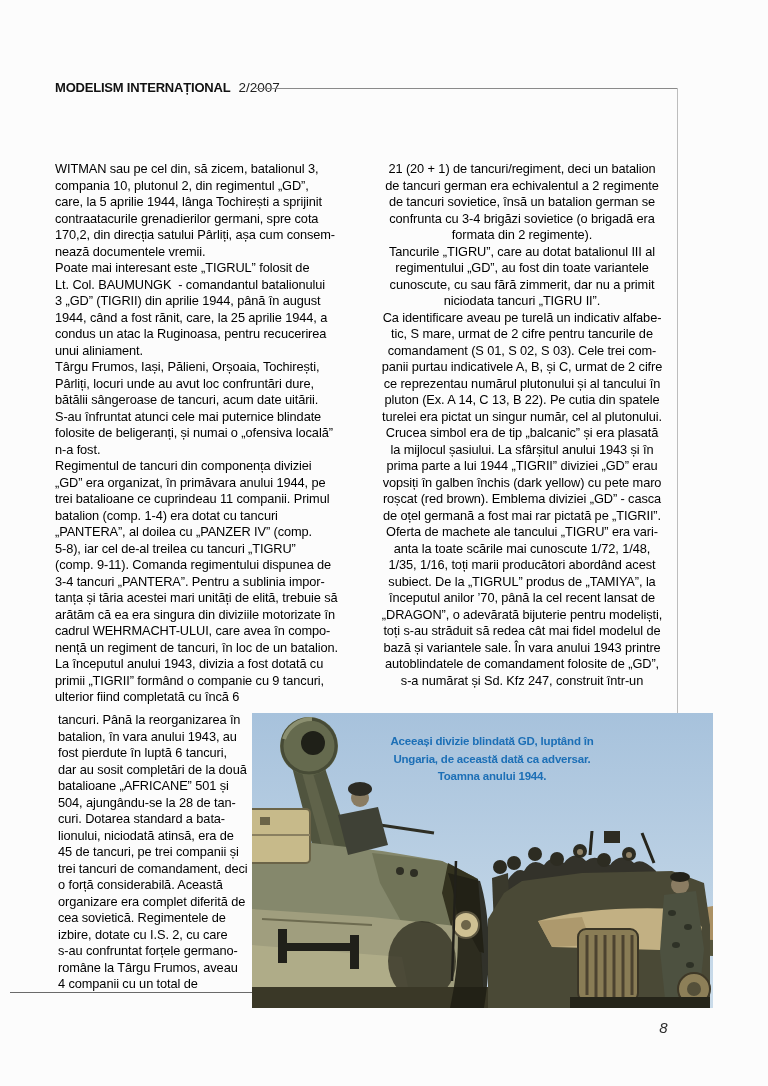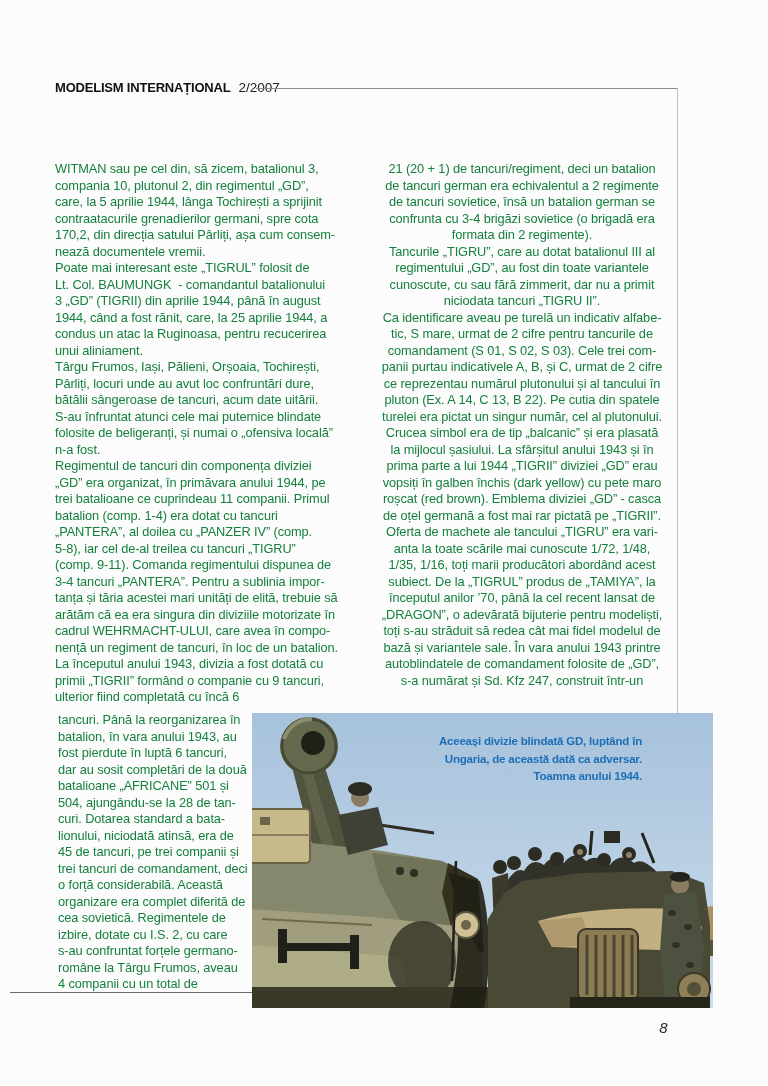--- a/index.html
+++ b/index.html
@@ -9,30 +9,30 @@
   }
   
   .hdr{position:absolute;left:55px;top:78px;white-space:pre;color:#111;}
   .hdr .mag{font-weight:bold;font-size:13px;letter-spacing:-0.2px;}
   .hdr .iss{font-weight:normal;font-size:13.5px;margin-left:8px;color:#222;}
   .hdr-rule{position:absolute;left:256px;top:88px;width:421px;height:1px;background:#8a8a8a;}
   .v-rule{position:absolute;left:677px;top:88px;width:1px;height:625px;background:#bdbdbd;}
   .ft-rule{position:absolute;left:10px;top:992px;width:242px;height:1px;background:#6a6a6a;}
   
   .col{
-    position:absolute;white-space:pre;color:#15803d;
+    position:absolute;white-space:pre;color:#000000;
     font-size:12.8px;line-height:16.5px;letter-spacing:-0.1px;
   }
   .col-left-top{left:55px;top:161px;width:305px;}
   .col-left-bot{left:58px;top:712px;width:198px;}
   .col-right{left:366px;top:161px;width:312px;text-align:center;}
   
   .photo{position:absolute;left:252px;top:713px;width:461px;height:295px;}
   .caption{
-    position:absolute;left:342px;top:733px;width:300px;text-align:right;
+    position:absolute;left:342px;top:733px;width:300px;text-align:center;
     white-space:pre;font-size:11.5px;line-height:17.5px;font-weight:bold;
     letter-spacing:-0.2px;color:#1c6fb6;
   }
   
   .pageno{
     position:absolute;left:646px;top:1019px;width:36px;text-align:center;
     font-size:15px;font-style:italic;color:#2e2e2e;letter-spacing:1px;
   }
 </style>
 </head>

